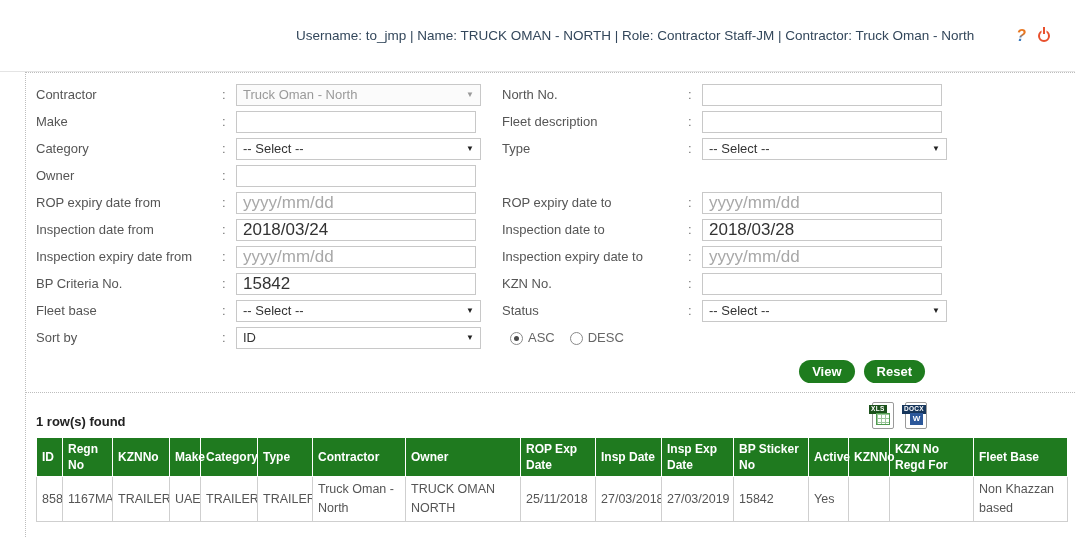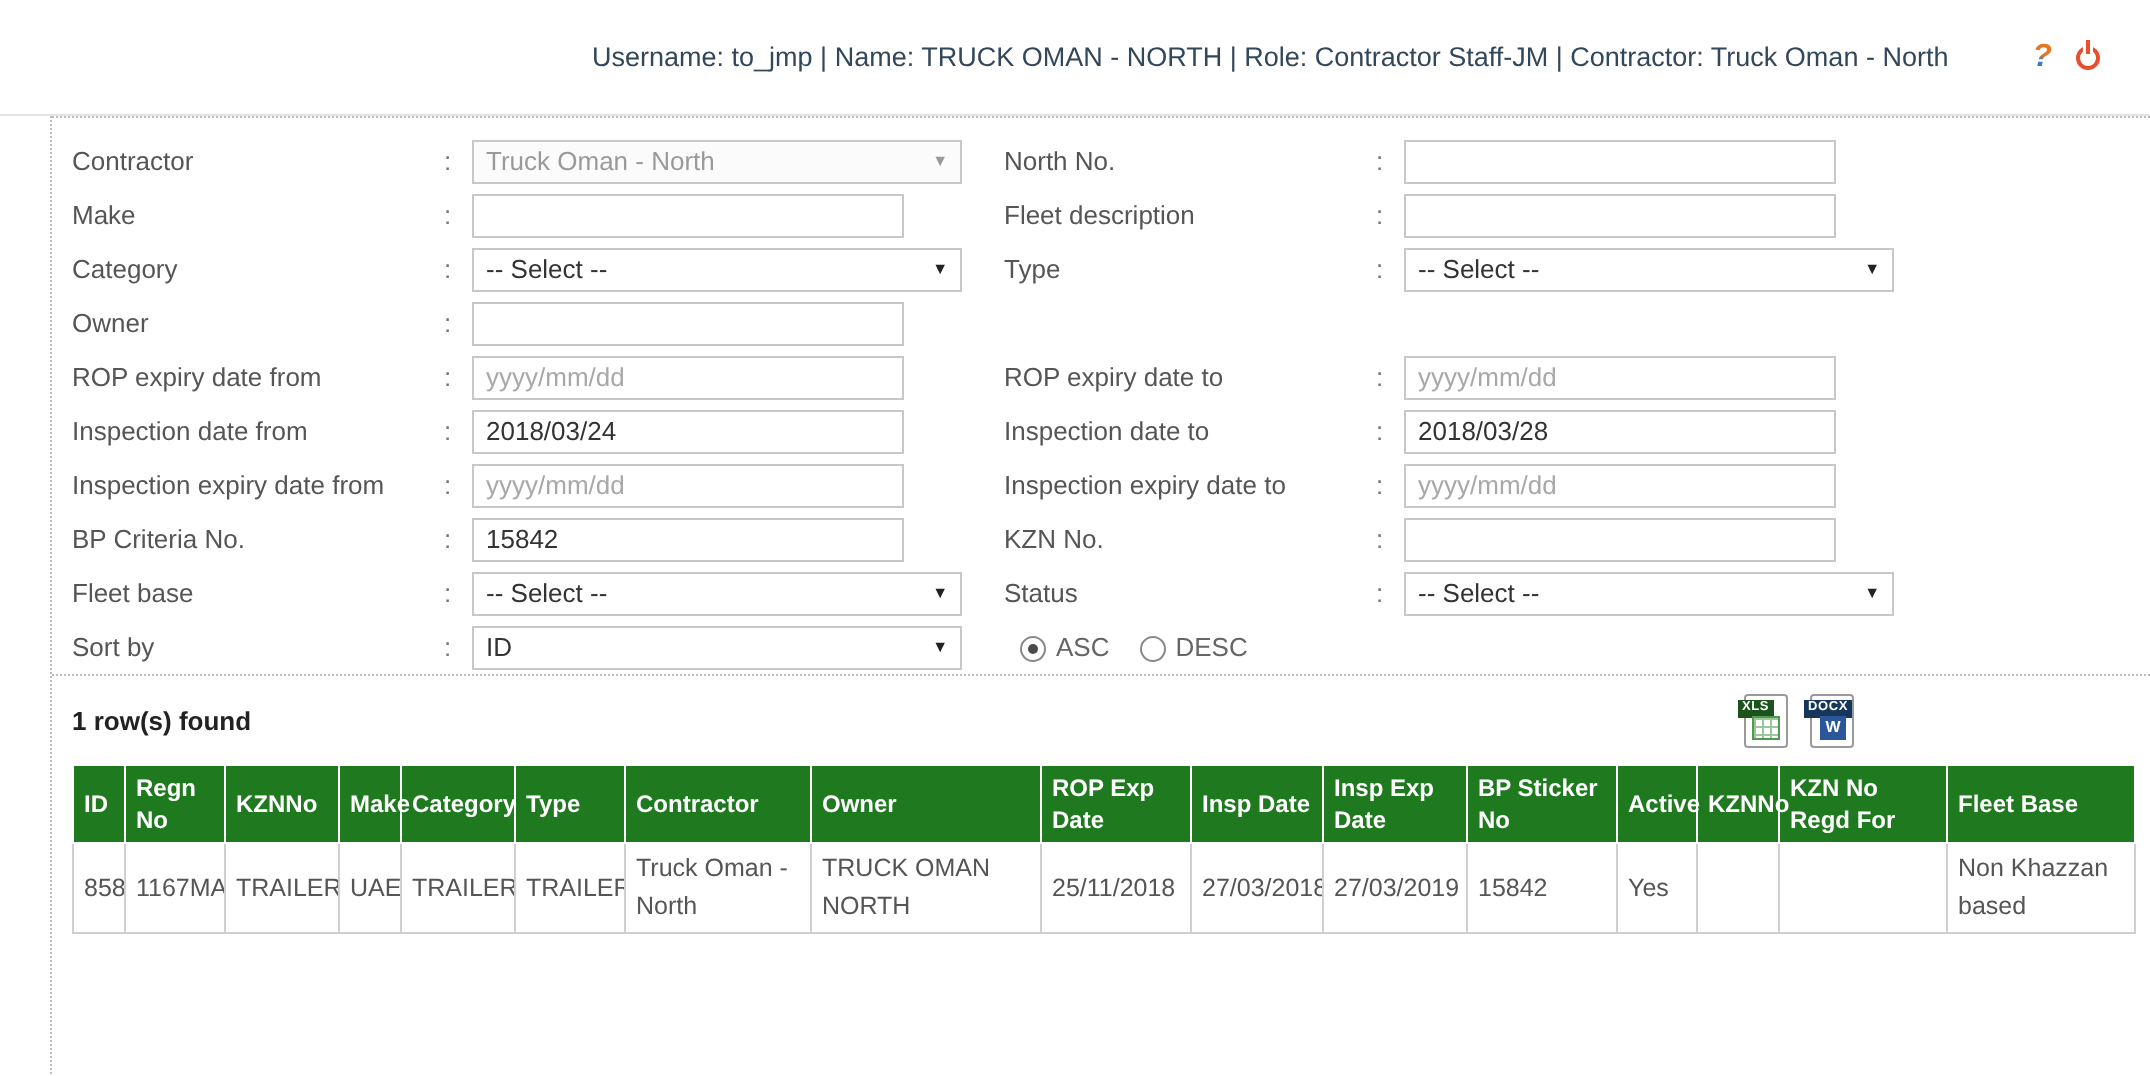--- a/index.html
+++ b/index.html
@@ -5,21 +5,21 @@
   * { box-sizing: border-box; }
   html,body { margin:0; padding:0; }
   body {
     width:1075px; height:538px; overflow:hidden;
     background:#fff; color:#444;
     font-family:"Liberation Sans", sans-serif;
     font-size:13px;
   }
   
   .topbar {
-    height:58px; display:flex; align-items:center;
+    height:72px; display:flex; align-items:center;
     border-bottom:1px solid #e4e4e4; padding:0 25px 0 0; background:#fff;
   }
   .user-info { margin-left:auto; font-size:13.5px; color:#33475b; white-space:nowrap; }
   .topbar-icons { display:flex; align-items:center; gap:12px; margin-left:42px; }
   .help-q {
     font-weight:bold; font-size:16px; font-style:italic; line-height:1; cursor:pointer;
     background:linear-gradient(180deg,#e87722 38%,#3a7abd 62%);
     -webkit-background-clip:text; background-clip:text; color:transparent;
   }
   .power-ico {
@@ -37,22 +37,22 @@
   }
   .panel-title { font-weight:bold; color:#222; margin:6px 0 10px; }
   
   .form-grid {
     display:grid;
     grid-template-columns:186px 14px 248px 18px 186px 14px 246px;
     grid-auto-rows:27px; align-items:center; color:#555;
   }
   .colon { color:#777; }
   .inp {
-    width:216px; height:22px; border:1px solid #c8c8c8; padding:1px 6px;
-    font-family:inherit; font-size:13px; color:#333; background:#fff;
+    width:240px; height:22px; border:1px solid #c8c8c8; padding:1px 6px;
+    font-family:inherit; font-size:17px; color:#333; background:#fff;
   }
   .inp::placeholder { color:#a8a8a8; }
   .sel {
     width:245px; height:22px; border:1px solid #c8c8c8; background:#fff;
     display:flex; align-items:center; justify-content:space-between;
     padding:0 6px; color:#333; cursor:pointer;
   }
   .sel .arrow { font-size:8px; color:#222; }
   .sel.disabled { color:#9a9a9a; background:#fbfbfb; }
   .sel.disabled .arrow { color:#9a9a9a; }
@@ -67,21 +67,21 @@
   }
   .radio-label { margin-right:10px; }
   
   .btn-row { display:flex; justify-content:flex-end; gap:9px; margin:9px 150px 9px 0; }
   .btn {
     background:#1e7c1e; color:#fff; font-weight:bold; font-family:inherit;
     font-size:13px; border:none; border-radius:12px; padding:4px 13px; cursor:pointer;
   }
   .divider { border-top:1px dotted #bdbdbd; margin-left:-10px; }
   
-  .results-bar { display:flex; align-items:flex-start; margin-top:9px; }
+  .results-bar { display:flex; align-items:flex-end; margin-top:9px; }
   .count-text { font-weight:bold; color:#222; padding-top:6px; }
   .export-icons { margin-left:auto; margin-right:148px; display:flex; }
   .file-ico {
     position:relative; width:22px; height:27px; background:#fff;
     border:1px solid #9a9a9a; border-radius:2px; margin-left:11px; cursor:pointer;
   }
   .file-banner {
     position:absolute; top:2px; left:-4px; font-size:6.5px; font-weight:bold;
     color:#fff; padding:1px 2px; line-height:1; letter-spacing:.3px;
   }
@@ -224,20 +224,24 @@
     </div>
     <span></span>
     <div class="radio-group">
       <span class="radio checked"></span>
       <span class="radio-label">ASC</span>
       <span class="radio"></span>
       <span class="radio-label">DESC</span>
     </div>
   </div>
 
+  <div class="btn-row">
+    <button class="btn">View</button>
+    <button class="btn">Reset</button>
+  </div>
 
   <div class="divider"></div>
 
   <div class="results-bar">
     <span class="count-text">1 row(s) found</span>
     <span class="export-icons">
       <span class="file-ico">
         <span class="file-banner xls">XLS</span>
         <span class="file-glyph-xls"></span>
       </span>

